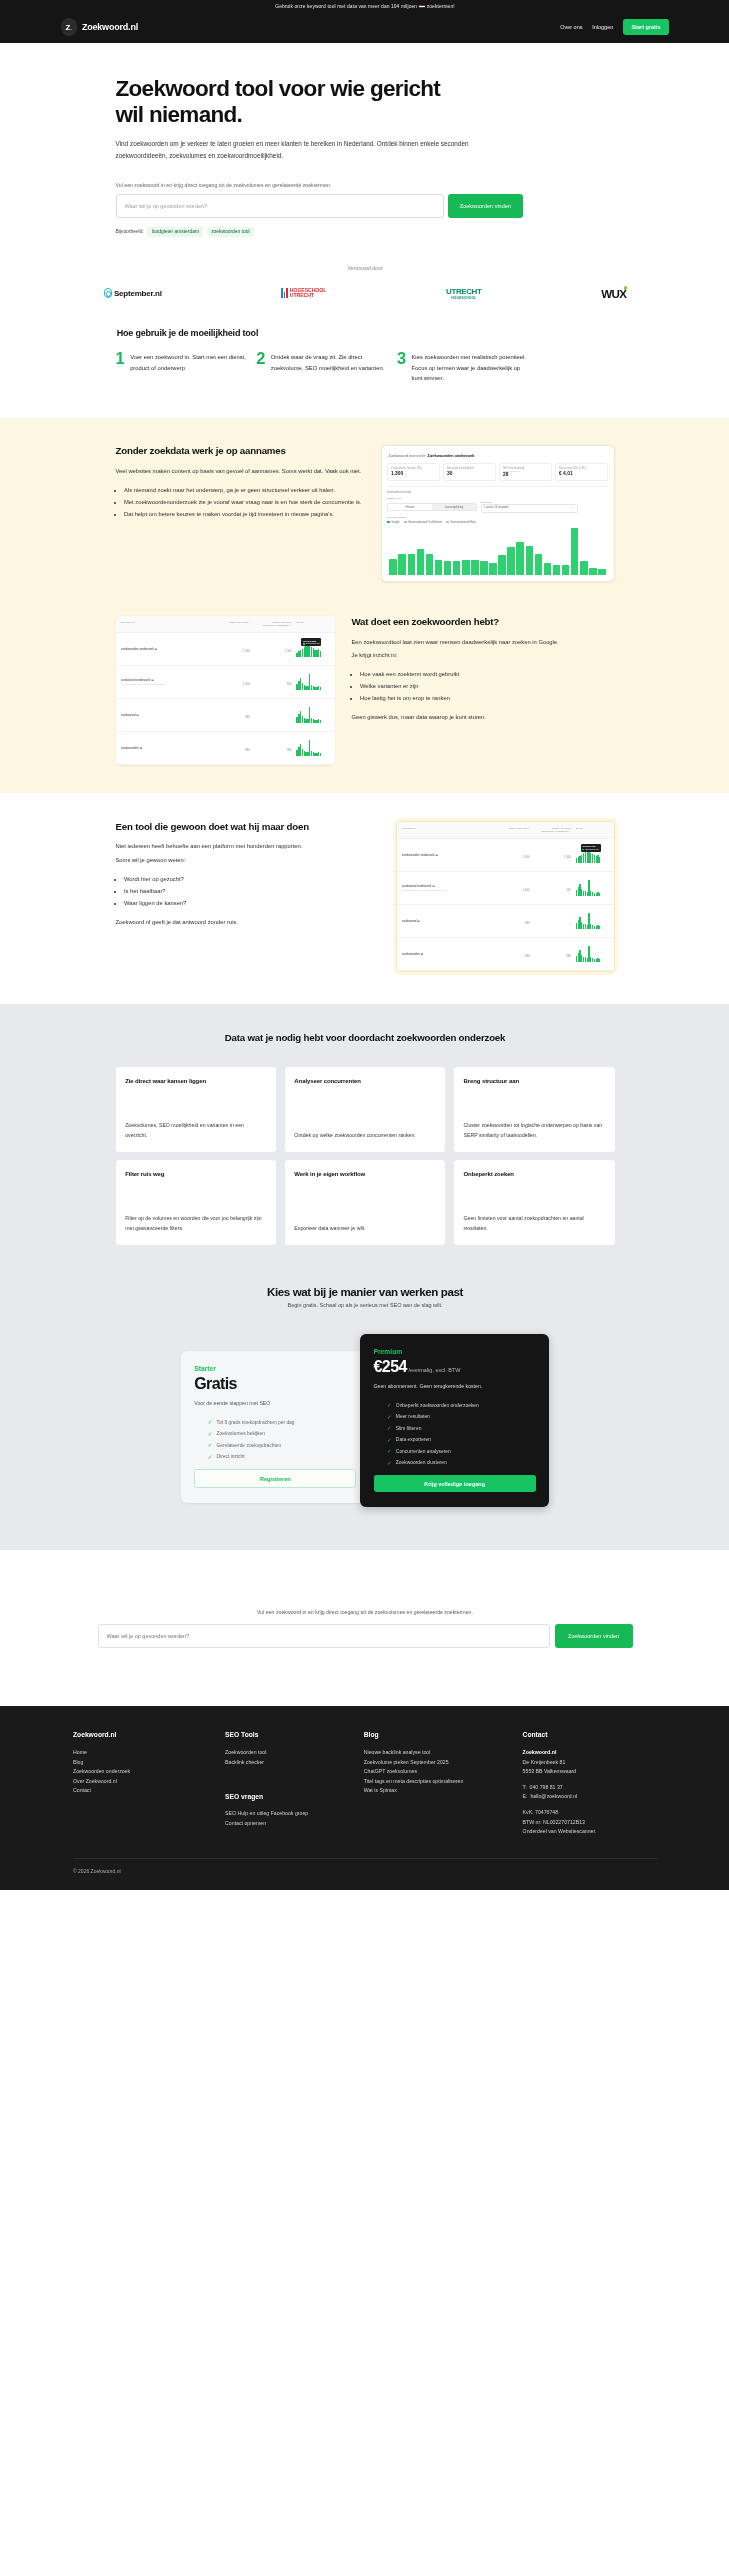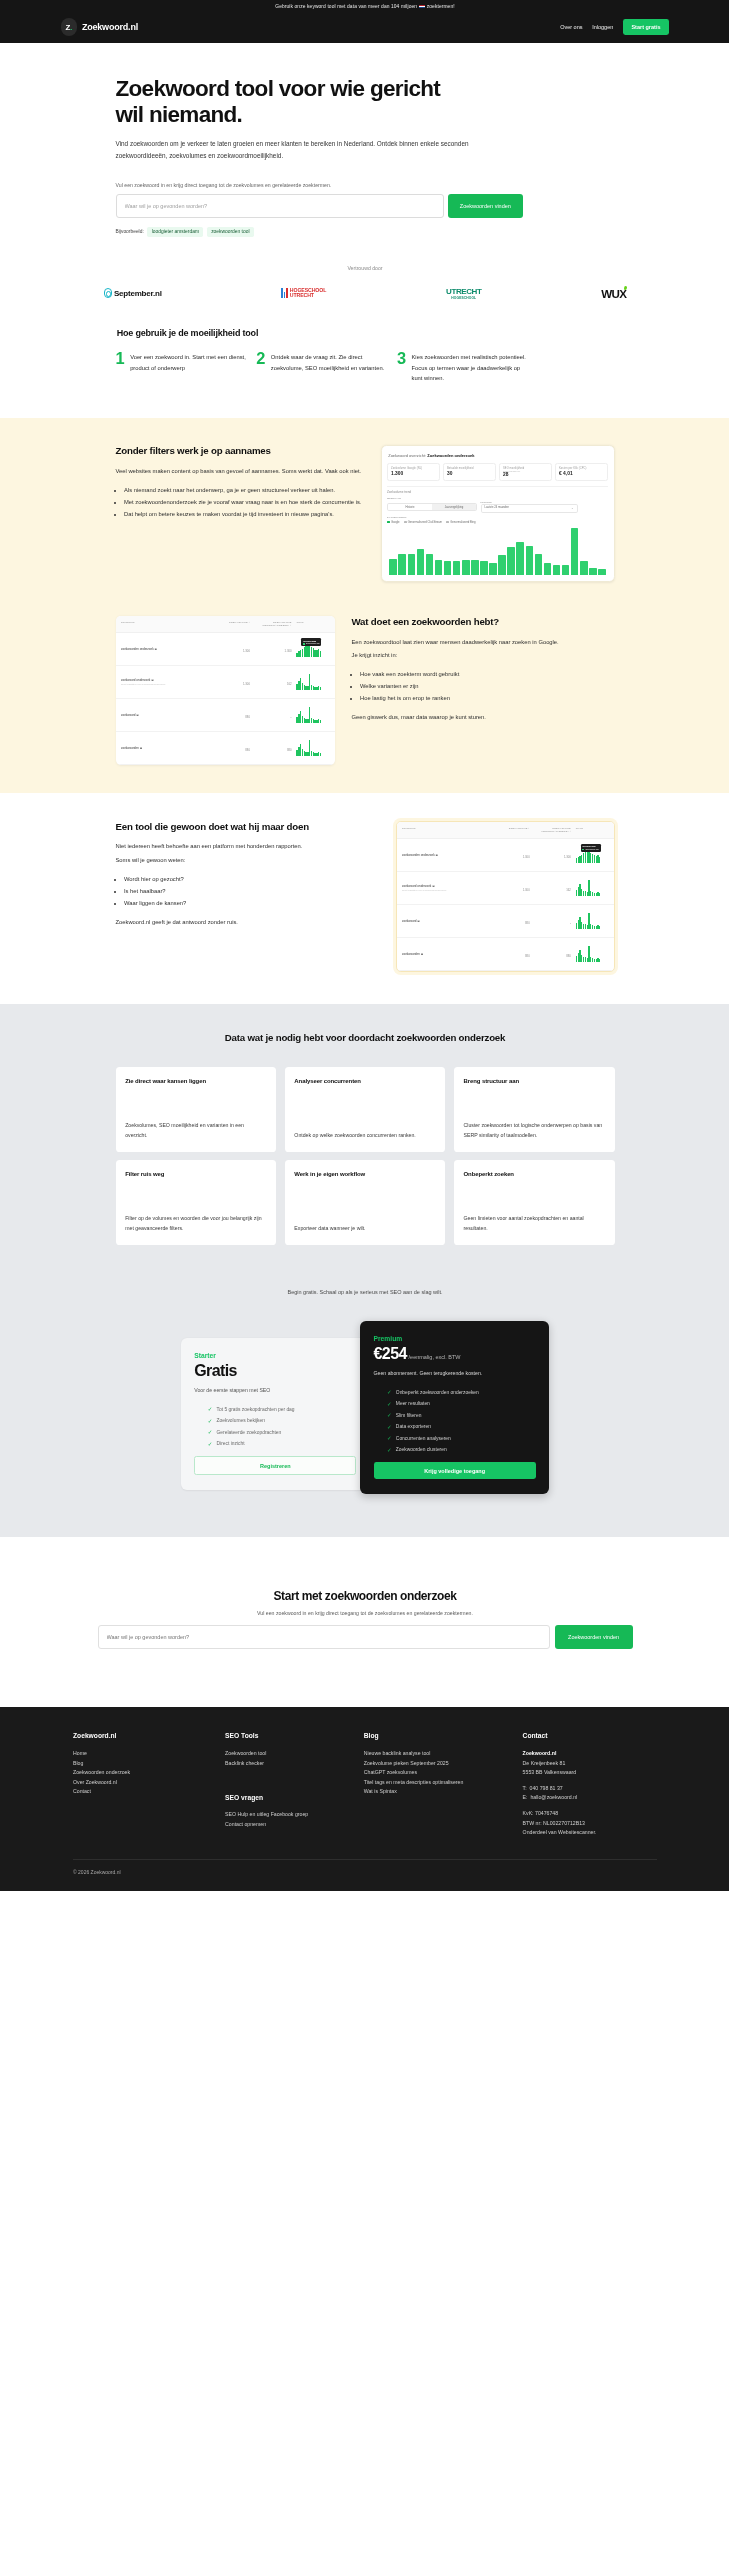--- a/index.html
+++ b/index.html
@@ -346,21 +346,21 @@
         <div class="num">3</div>
         <div class="txt">Kies zoekwoorden met realistisch potentieel. Focus op termen waar je daadwerkelijk op kunt winnen.</div>
       </div>
     </div>
   </div>
 </section>
 
 <section class="cream">
   <div class="container two-col">
     <div class="col-text">
-      <h2>Zonder filters werk je op aannames</h2>
+      <h2>Zonder zoekdata werk je op aannames</h2>
       <p>Veel websites maken content op basis van gevoel of aannames. Soms werkt dat. Vaak ook niet.</p>
       <ul>
         <li>Als niemand zoekt naar het onderwerp, ga je er geen structureel verkeer uit halen.</li>
         <li>Met zoekwoordenonderzoek zie je vooraf waar vraag naar is en hoe sterk de concurrentie is.</li>
         <li>Dat helpt om betere keuzes te maken voordat je tijd investeert in nieuwe pagina's.</li>
       </ul>
     </div>
     <div class="mock">
       <div class="mock-title">
         <span>Zoekwoord overzicht: </span><b>Zoekwoorden onderzoek</b>
@@ -723,20 +723,21 @@
       </div>
       <div class="fcard">
         <h3>Onbeperkt zoeken</h3>
         <p>Geen limieten voor aantal zoekopdrachten en aantal resultaten.</p>
       </div>
     </div>
   </div>
 </section>
 
 <section class="pricing">
+  <h2>Kies wat bij je manier van werken past</h2>
   <div class="sub">Begin gratis. Schaal op als je serieus met SEO aan de slag wilt.</div>
   <div class="pcards">
     <div class="pcard free">
       <div class="plan-name">Starter</div>
       <div class="price">Gratis</div>
       <div class="plan-desc">Voor de eerste stappen met SEO</div>
       <ul class="plan-list">
         <li>
             <span class="chk">✓</span>
             <span>Tot 5 gratis zoekopdrachten per dag</span>
@@ -787,21 +788,20 @@
             <span class="chk">✓</span>
             <span>Zoekwoorden clusteren</span>
           </li>
       </ul>
       <div class="plan-btn solid">Krijg volledige toegang</div>
     </div>
   </div>
 </section>
 
 <section class="cta">
-  <h2>Start met zoekwoorden onderzoek</h2>
   <div class="hint">Vul een zoekwoord in en krijg direct toegang tot de zoekvolumes en gerelateerde zoektermen.</div>
   <div class="cta-row">
     <input class="field" placeholder="Waar wil je op gevonden worden?" style="">
     <button class="go">Zoekwoorden vinden</button>
   </div>
 </section>
 
 <footer class="site">
   <div class="fgrid4">
     <div class="fcol">

